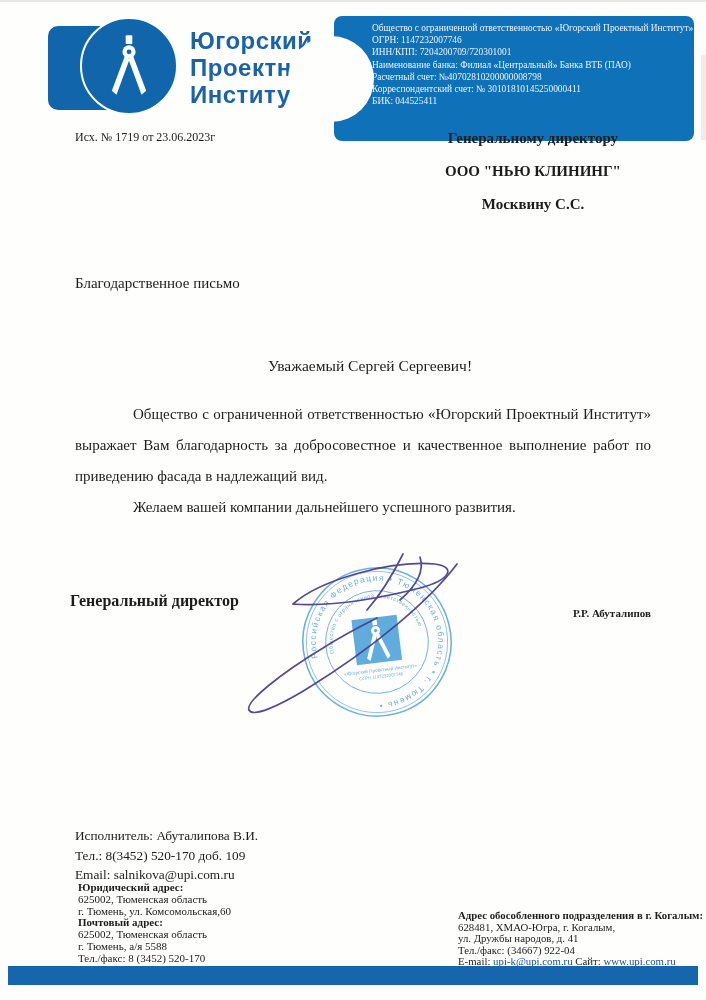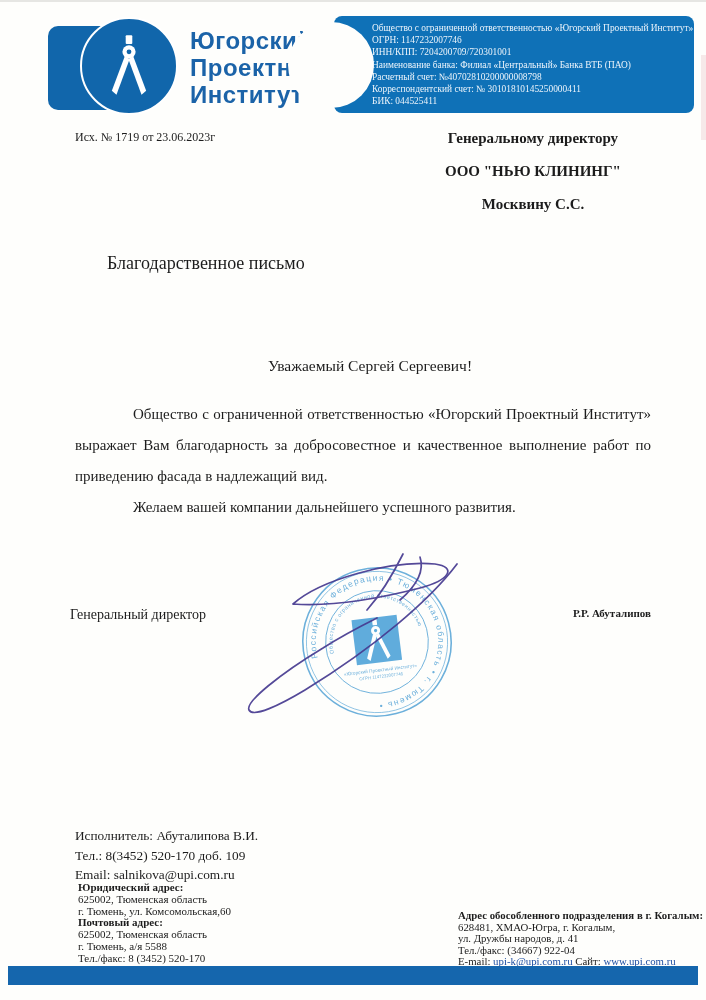--- a/index.html
+++ b/index.html
@@ -10,39 +10,39 @@
 
   
   .logo-band{position:absolute;left:48px;top:26px;width:92px;height:84px;background:#1166ab;border-radius:10px 0 0 10px;}
   .logo-circle{position:absolute;left:80px;top:17px;width:98px;height:98px;border-radius:50%;
                background:#1166ab;border:2px solid #ffffff;box-sizing:border-box;}
   .logo-circle svg{position:absolute;left:14px;top:8px;width:66px;height:80px;}
   .company-name{position:absolute;left:190px;top:27px;font-family:"Liberation Sans","DejaVu Sans",sans-serif;
                 font-weight:bold;font-size:24px;line-height:27px;color:#1b63a8;letter-spacing:.5px;}
 
   
-  .info-box{position:absolute;left:334px;top:16px;width:360px;height:97px;background:#0f71b7;border-radius:8px;
+  .info-box{position:absolute;left:334px;top:16px;width:360px;height:125px;background:#0f71b7;border-radius:8px;
             box-sizing:border-box;padding:6px 8px 6px 38px;}
   .info-box::before{content:"";position:absolute;left:-46px;top:50%;transform:translateY(-50%);
                     width:86px;height:86px;border-radius:50%;background:#fefefc;}
   .info-box div{position:relative;font-size:9.4px;line-height:12.2px;color:#ecf4fb;white-space:nowrap;}
 
   .ref-line{position:absolute;left:75px;top:130px;font-size:12px;}
 
   .recipient{position:absolute;left:445px;top:122px;font-weight:bold;font-size:15px;}
   .recipient div{line-height:33px;text-align:center;}
 
-  .doc-type{position:absolute;left:75px;top:253px;font-size:18px;margin-left:32px;}
+  .doc-type{position:absolute;left:75px;top:275px;font-size:15px;}
 
   .salutation{position:absolute;left:268px;top:357px;font-weight:normal;font-size:15.5px;}
 
   .body-text{position:absolute;left:75px;top:399px;width:576px;}
   .body-text p{margin:0;font-size:15px;line-height:31px;text-align:justify;text-indent:58px;}
 
-  .sig-title{position:absolute;left:70px;top:607px;font-weight:normal;font-size:14px;}
+  .sig-title{position:absolute;left:70px;top:592px;font-weight:bold;font-size:16px;}
   .sig-name{position:absolute;right:55px;top:607px;font-weight:bold;font-size:11px;}
 
   .stamp-wrap{position:absolute;left:298px;top:563px;width:158px;height:158px;}
   .signature-wrap{position:absolute;left:225px;top:552px;width:250px;height:170px;z-index:5;}
 
   .executor{position:absolute;left:75px;top:826px;font-size:13.3px;line-height:19.5px;}
 
   .footer-left{position:absolute;left:78px;top:882px;font-size:11px;line-height:11.8px;width:300px;}
   .footer-right{position:absolute;left:458px;top:910px;font-size:10.8px;line-height:11.6px;width:250px;}
   .footer-left b,.footer-right b{font-weight:bold;}

